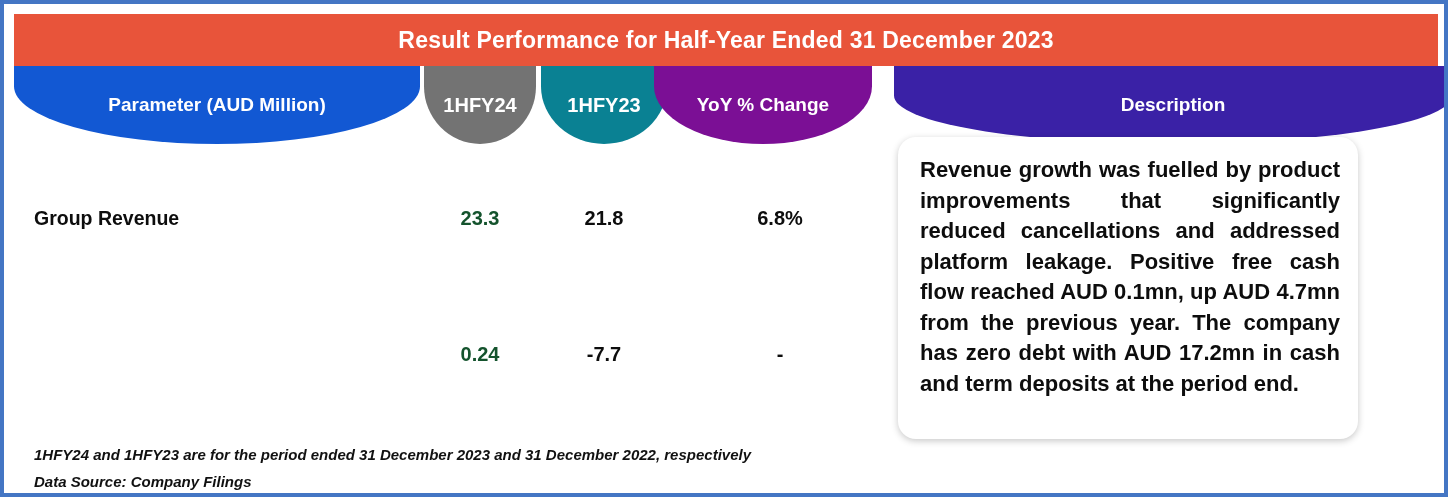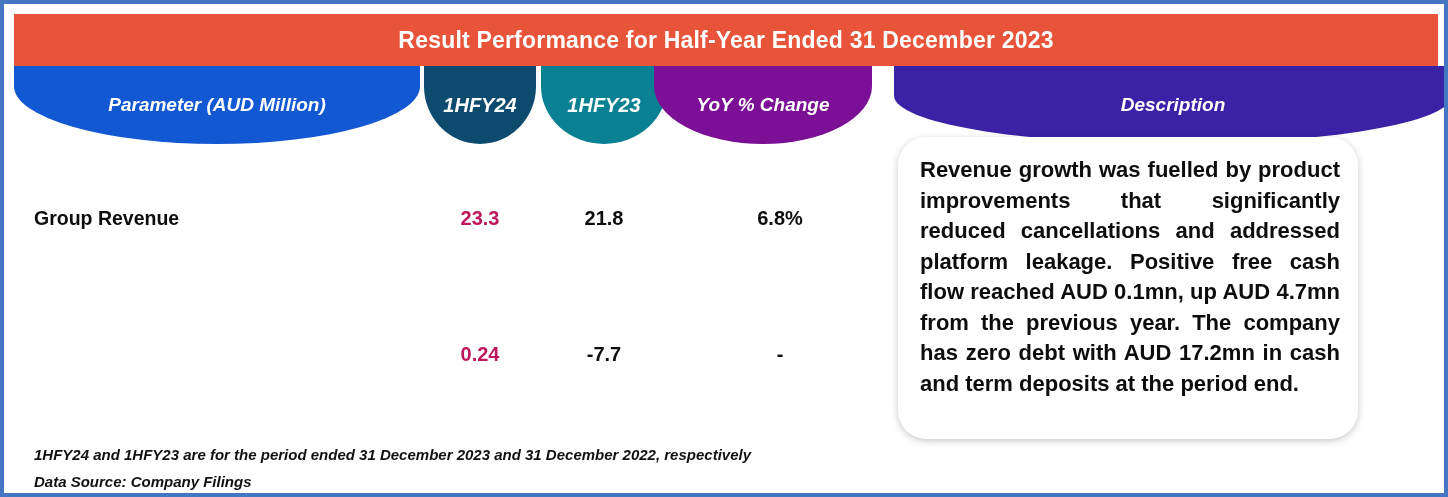--- a/index.html
+++ b/index.html
@@ -56,24 +56,23 @@
     border-bottom-left-radius: 50% 74%;
     border-bottom-right-radius: 50% 74%;
     display: flex;
     align-items: center;
     justify-content: center;
     color: #ffffff;
     font-size: 19px;
     font-weight: bold;
     white-space: nowrap;
     box-sizing: border-box;
-    font-style: italic;
   }
   .hcell-param       { left: 10px;  width: 406px; background: #1258d3; }
-  .hcell-1hfy24      { left: 420px; width: 112px; background: #0c4a6e; font-size: 20px; }
+  .hcell-1hfy24      { left: 420px; width: 112px; background: #737373; font-size: 20px; }
   .hcell-1hfy23      { left: 537px; width: 126px; background: #0a8193; font-size: 20px; }
   .hcell-yoy         { left: 650px; width: 218px; background: #7b0f95; }
   .hcell-description { left: 890px; width: 558px; background: #3a21a6;
                        border-bottom-left-radius: 50% 62%;
                        border-bottom-right-radius: 50% 62%; }
 
   
   .table-body {
     position: absolute;
     left: 10px;
@@ -95,21 +94,21 @@
 
   .cell-param {
     position: absolute;
     left: 20px;
     font-size: 19.5px;
     font-weight: bold;
     color: #0d0d0d;
     white-space: nowrap;
   }
   .cell-v1 { position: absolute; left: 410px; width: 112px; text-align: center;
-             font-size: 20px; font-weight: bold; color: #be185d; }
+             font-size: 20px; font-weight: bold; color: #14532d; }
   .cell-v2 { position: absolute; left: 527px; width: 126px; text-align: center;
              font-size: 20px; font-weight: bold; color: #0d0d0d; }
   .cell-v3 { position: absolute; left: 657px; width: 218px; text-align: center;
              font-size: 20px; font-weight: bold; color: #0d0d0d; }
 
   
   .footnotes {
     position: absolute;
     left: 30px;
     top: 437px;
@@ -125,21 +124,21 @@
   }
 
   
   .desc-card {
     position: absolute;
     left: 894px;
     top: 133px;
     width: 460px;
     height: 302px;
     background: #ffffff;
-    border-radius: 28px;
+    border-radius: 18px;
     box-shadow: 0 2px 7px rgba(0,0,0,0.22);
     box-sizing: border-box;
     padding: 18px 18px 14px 22px;
     overflow: hidden;
   }
   .desc-text {
     font-size: 22px;
     font-weight: bold;
     color: #0d0d0d;
     line-height: 30.5px;

